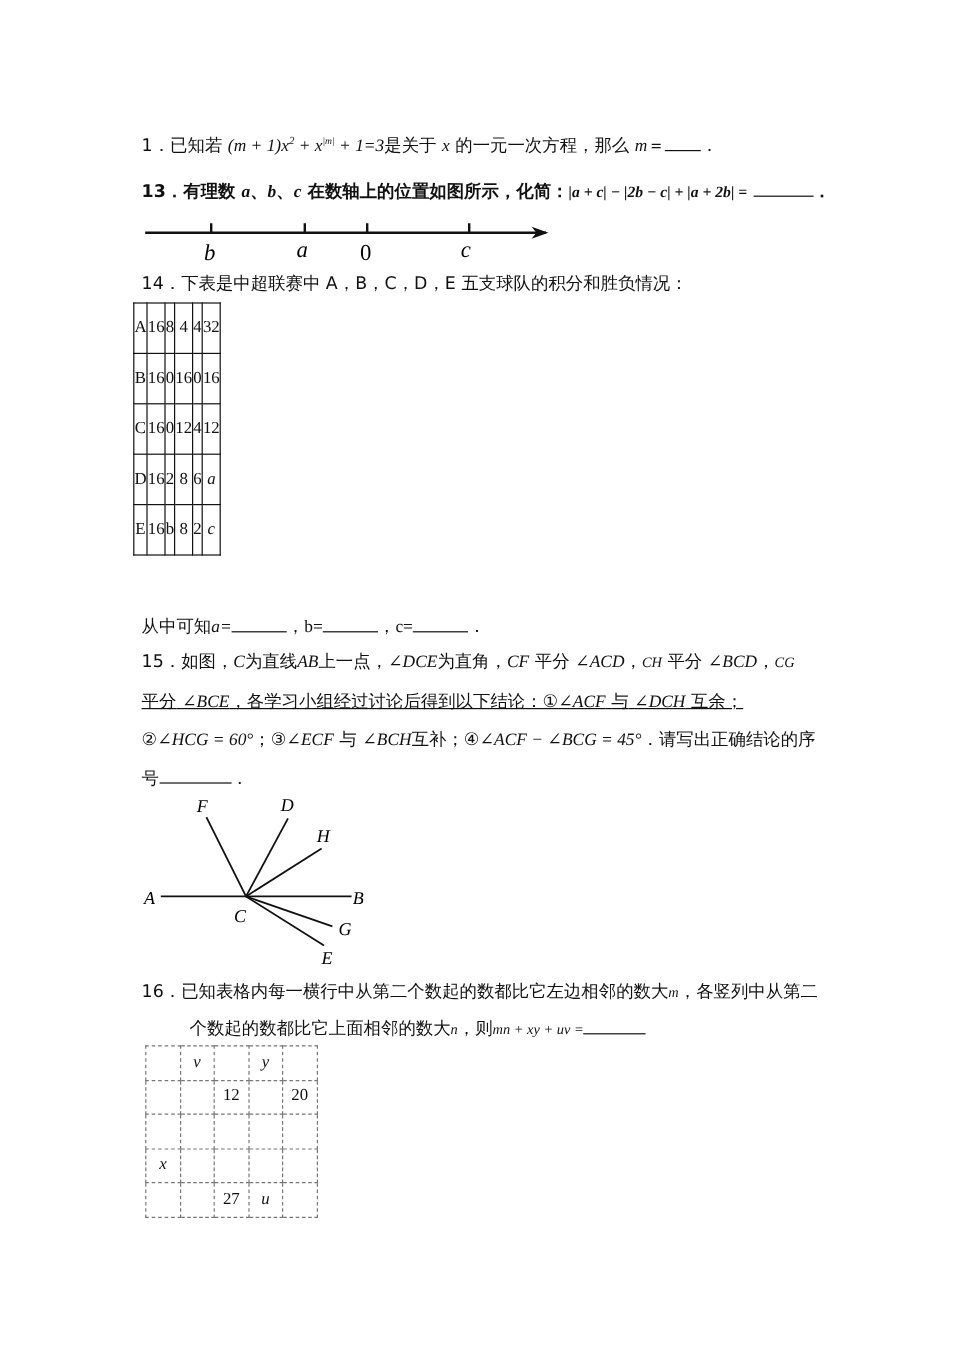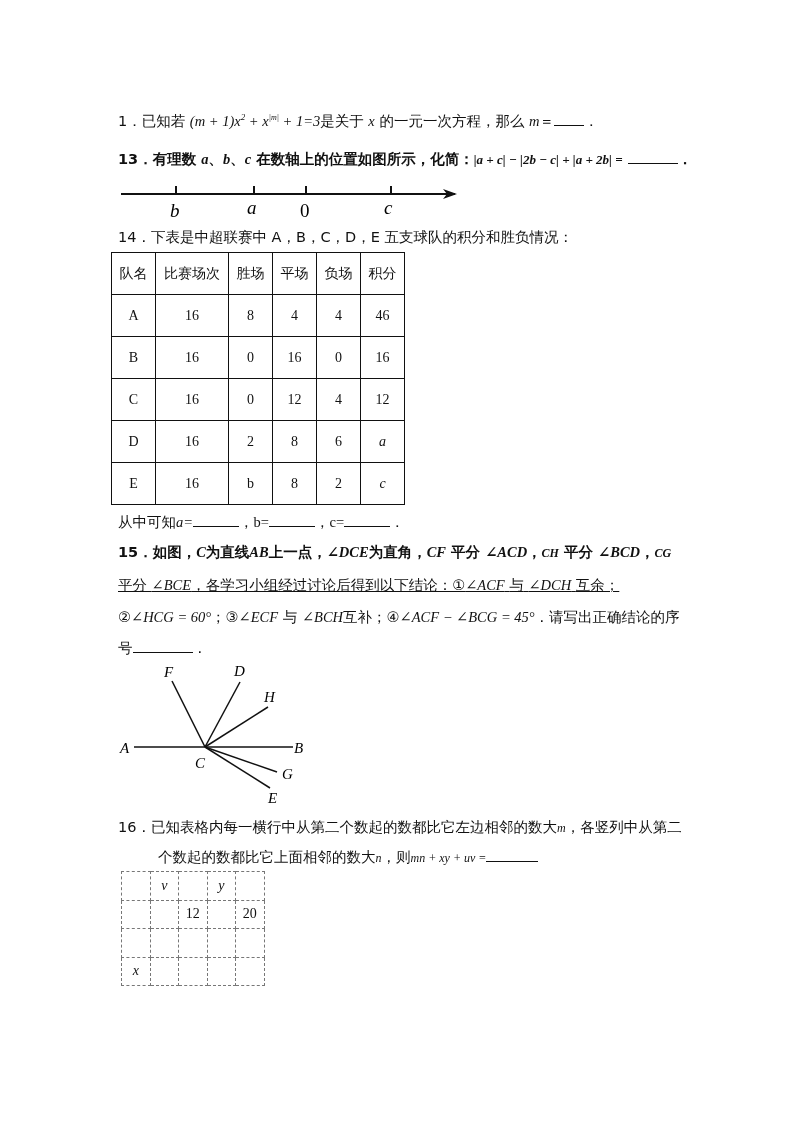--- a/index.html
+++ b/index.html
@@ -49,35 +49,27 @@
   <text x="185" y="39" font-size="19" style="font-style:normal">0</text>
   <text x="269" y="36" font-size="19">c</text>
 </svg>
 
 <div class="line" style="top:227px;">
   <span>14．</span><span>下表是中超联赛中 A，B，C，D，E 五支球队的积分和胜负情况：</span>
 </div>
 
 <table class="score">
   <tbody>
-      <tr class="hdr">
-    <td style="width:43px">队名</td>
-    <td style="width:72px">比赛场次</td>
-    <td style="width:43px">胜场</td>
-    <td style="width:43px">平场</td>
-    <td style="width:43px">负场</td>
-    <td style="width:43px">积分</td>
-  </tr>
   <tr>
     <td>A</td>
     <td>16</td>
     <td>8</td>
     <td>4</td>
     <td>4</td>
-    <td>46</td>
+    <td>32</td>
   </tr>
   <tr>
     <td>B</td>
     <td>16</td>
     <td>0</td>
     <td>16</td>
     <td>0</td>
     <td>16</td>
   </tr>
   <tr>
@@ -104,21 +96,21 @@
     <td>2</td>
     <td class="m">c</td>
   </tr>
 </tbody>
   </table>
 
 <div class="line" style="top:512px;">
   <span>从中可知</span><span class="m">a=</span><span class="blank" style="width:46px"></span><span class="r">，b=</span><span class="blank" style="width:46px"></span><span class="r">，c=</span><span class="blank" style="width:46px"></span><span>．</span>
 </div>
 
-<div class="line" style="top:542px;font-weight:bold;">
+<div class="line" style="top:542px;">
   <span>15．</span><span>如图，</span><span class="m">C</span><span>为直线</span><span class="m">AB</span><span>上一点，</span><span class="m">∠DCE</span><span>为直角，</span><span class="m">CF</span>
   <span>平分</span>
   <span class="m">∠ACD</span><span>，</span><span class="m" style="font-size:12px">CH</span>
   <span>平分</span>
   <span class="m">∠BCD</span><span>，</span><span class="m" style="font-size:12px">CG</span>
 </div>
 <div class="line" style="top:575px;text-decoration:underline;">
   <span>平分</span>
   <span class="m">∠BCE</span><span>，各学习小组经过讨论后得到以下结论：①</span><span class="m">∠ACF</span>
   <span>与</span>
@@ -181,14 +173,21 @@
     <td></td>
     <td></td>
   </tr>
   <tr>
     <td class="m">x</td>
     <td></td>
     <td></td>
     <td></td>
     <td></td>
   </tr>
+  <tr>
+    <td></td>
+    <td></td>
+    <td>27</td>
+    <td class="m">u</td>
+    <td></td>
+  </tr>
 </tbody>
   </table>
 
 </body></html>

